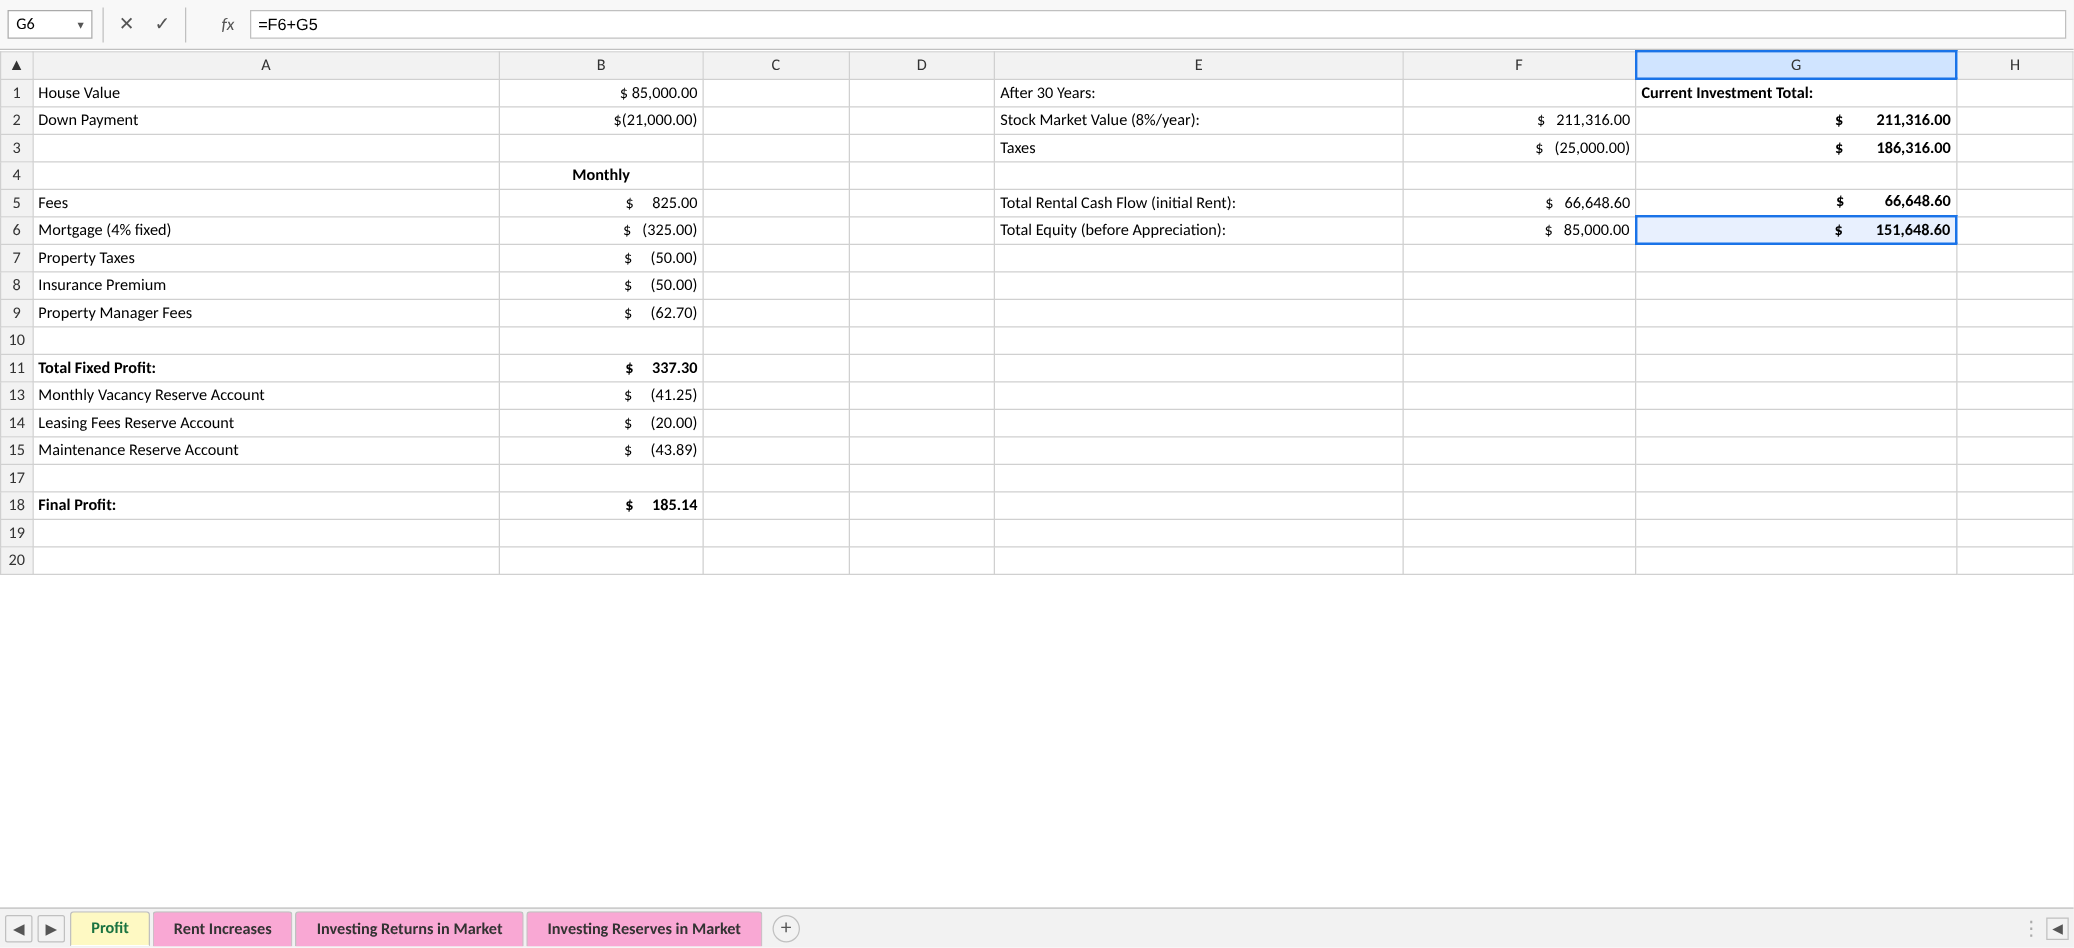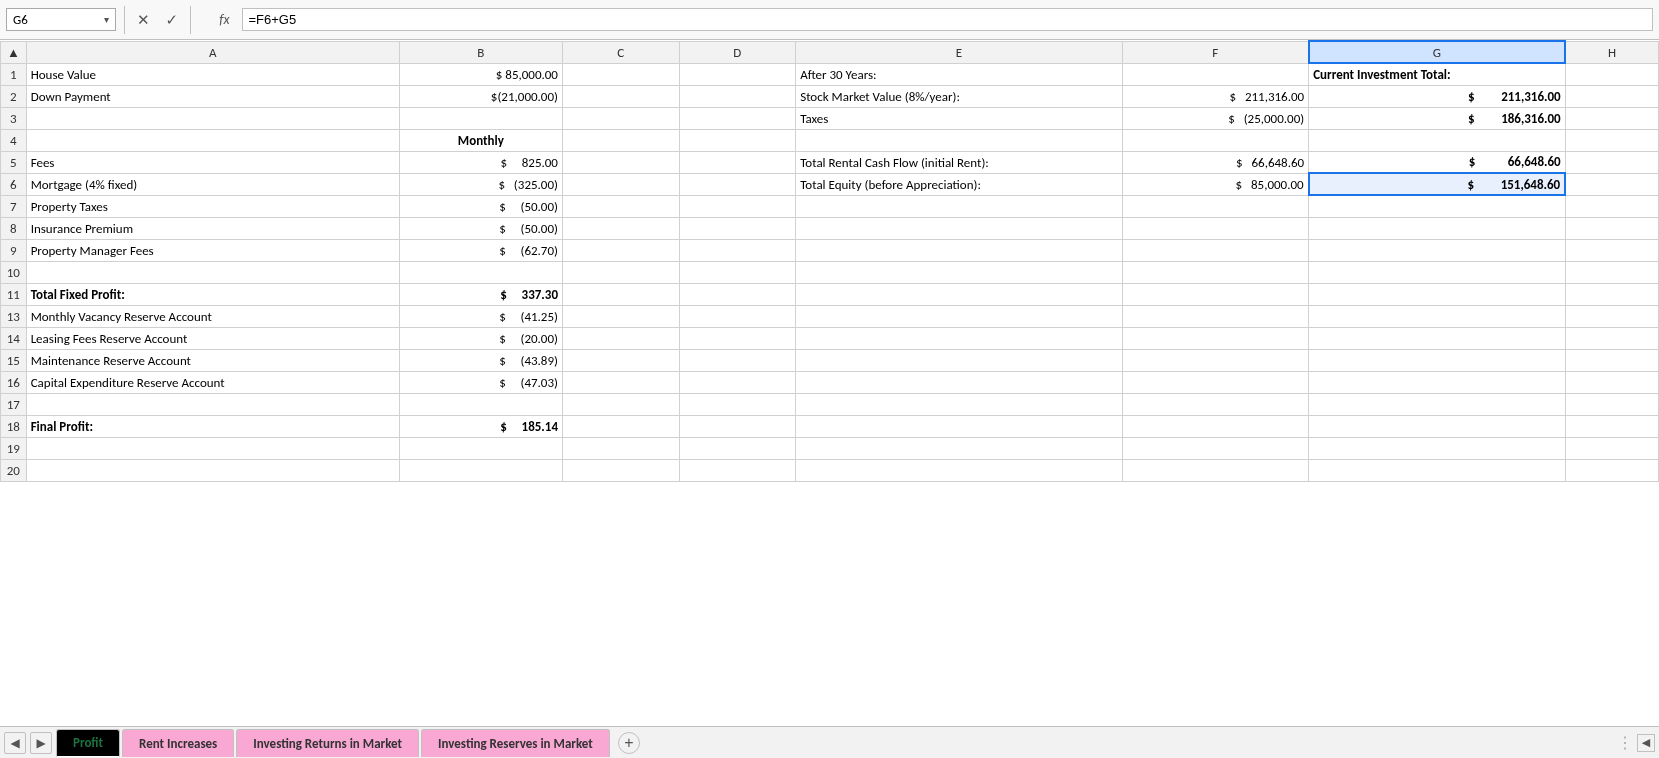--- a/index.html
+++ b/index.html
@@ -9,21 +9,21 @@
     .formula-bar {
       display: flex;
       align-items: center;
       height: 40px;
       background: #f8f8f8;
       border-bottom: 1px solid #c0c0c0;
       padding: 0 6px;
       gap: 4px;
     }
     .cell-ref-box {
-      width: 110px;
+      width: 68px;
       border: 1px solid #aaa;
       padding: 3px 6px;
       font-size: 13px;
       background: white;
       display: flex;
       align-items: center;
       justify-content: space-between;
     }
     .cell-ref-text { font-size: 13px; }
     .cell-ref-arrow { font-size: 10px; color: #555; }
@@ -148,21 +148,21 @@
       font-size: 13px;
       margin-right: 2px;
       border-radius: 3px 3px 0 0;
       color: #333;
       height: 28px;
       display: flex;
       align-items: center;
       font-weight: bold;
     }
     .sheet-tab.active {
-      background: #000000;
+      background: #fef9c3;
       color: #1a7340;
       font-weight: bold;
       border-bottom: 1px solid white;
     }
     .tab-add-btn {
       background: none;
       border: 1px solid #c0c0c0;
       border-radius: 50%;
       width: 22px;
       height: 22px;
@@ -409,31 +409,20 @@
           <td>Maintenance Reserve Account</td>
           <td class="text-right">$&nbsp;&nbsp;&nbsp;&nbsp; (43.89)</td>
           <td></td>
           <td></td>
           <td></td>
           <td></td>
           <td></td>
           <td></td>
         </tr>
 
-        <tr>
-          <td class="row-header">16</td>
-          <td>Capital Expenditure Reserve Account</td>
-          <td class="text-right">$&nbsp;&nbsp;&nbsp;&nbsp; (47.03)</td>
-          <td></td>
-          <td></td>
-          <td></td>
-          <td></td>
-          <td></td>
-          <td></td>
-        </tr>
 
         <tr>
           <td class="row-header">17</td>
           <td></td>
           <td></td>
           <td></td>
           <td></td>
           <td></td>
           <td></td>
           <td></td>

